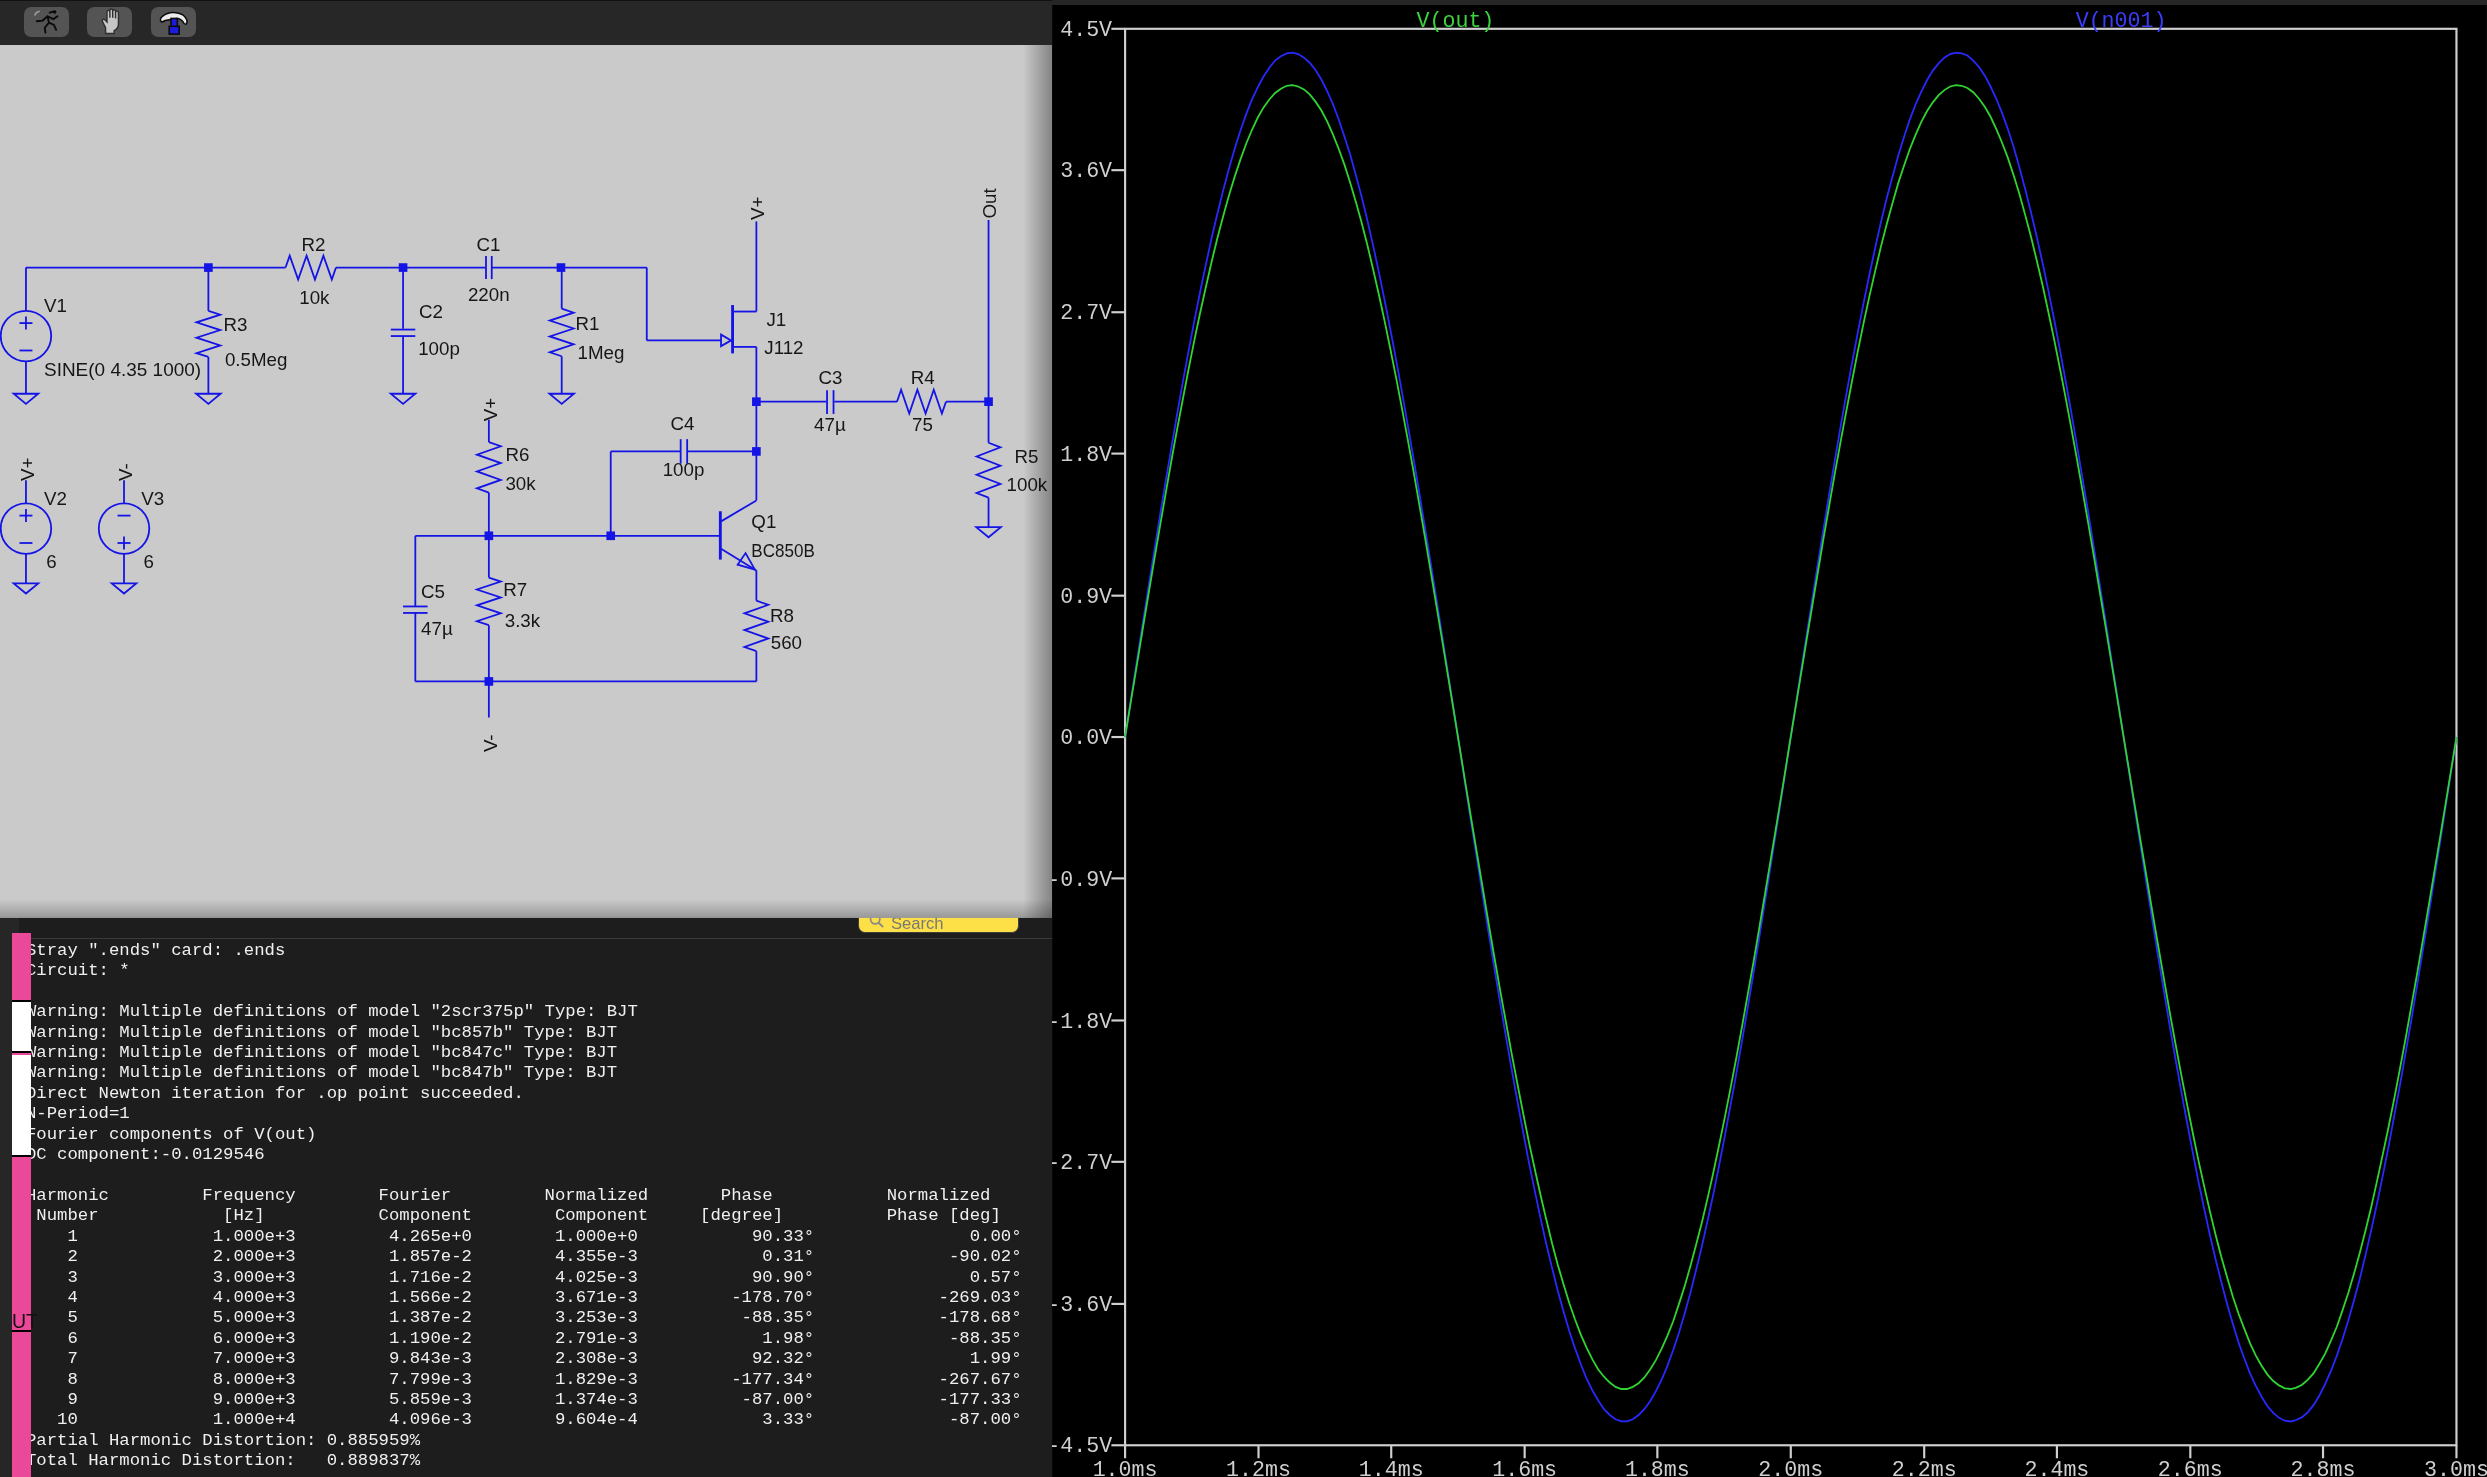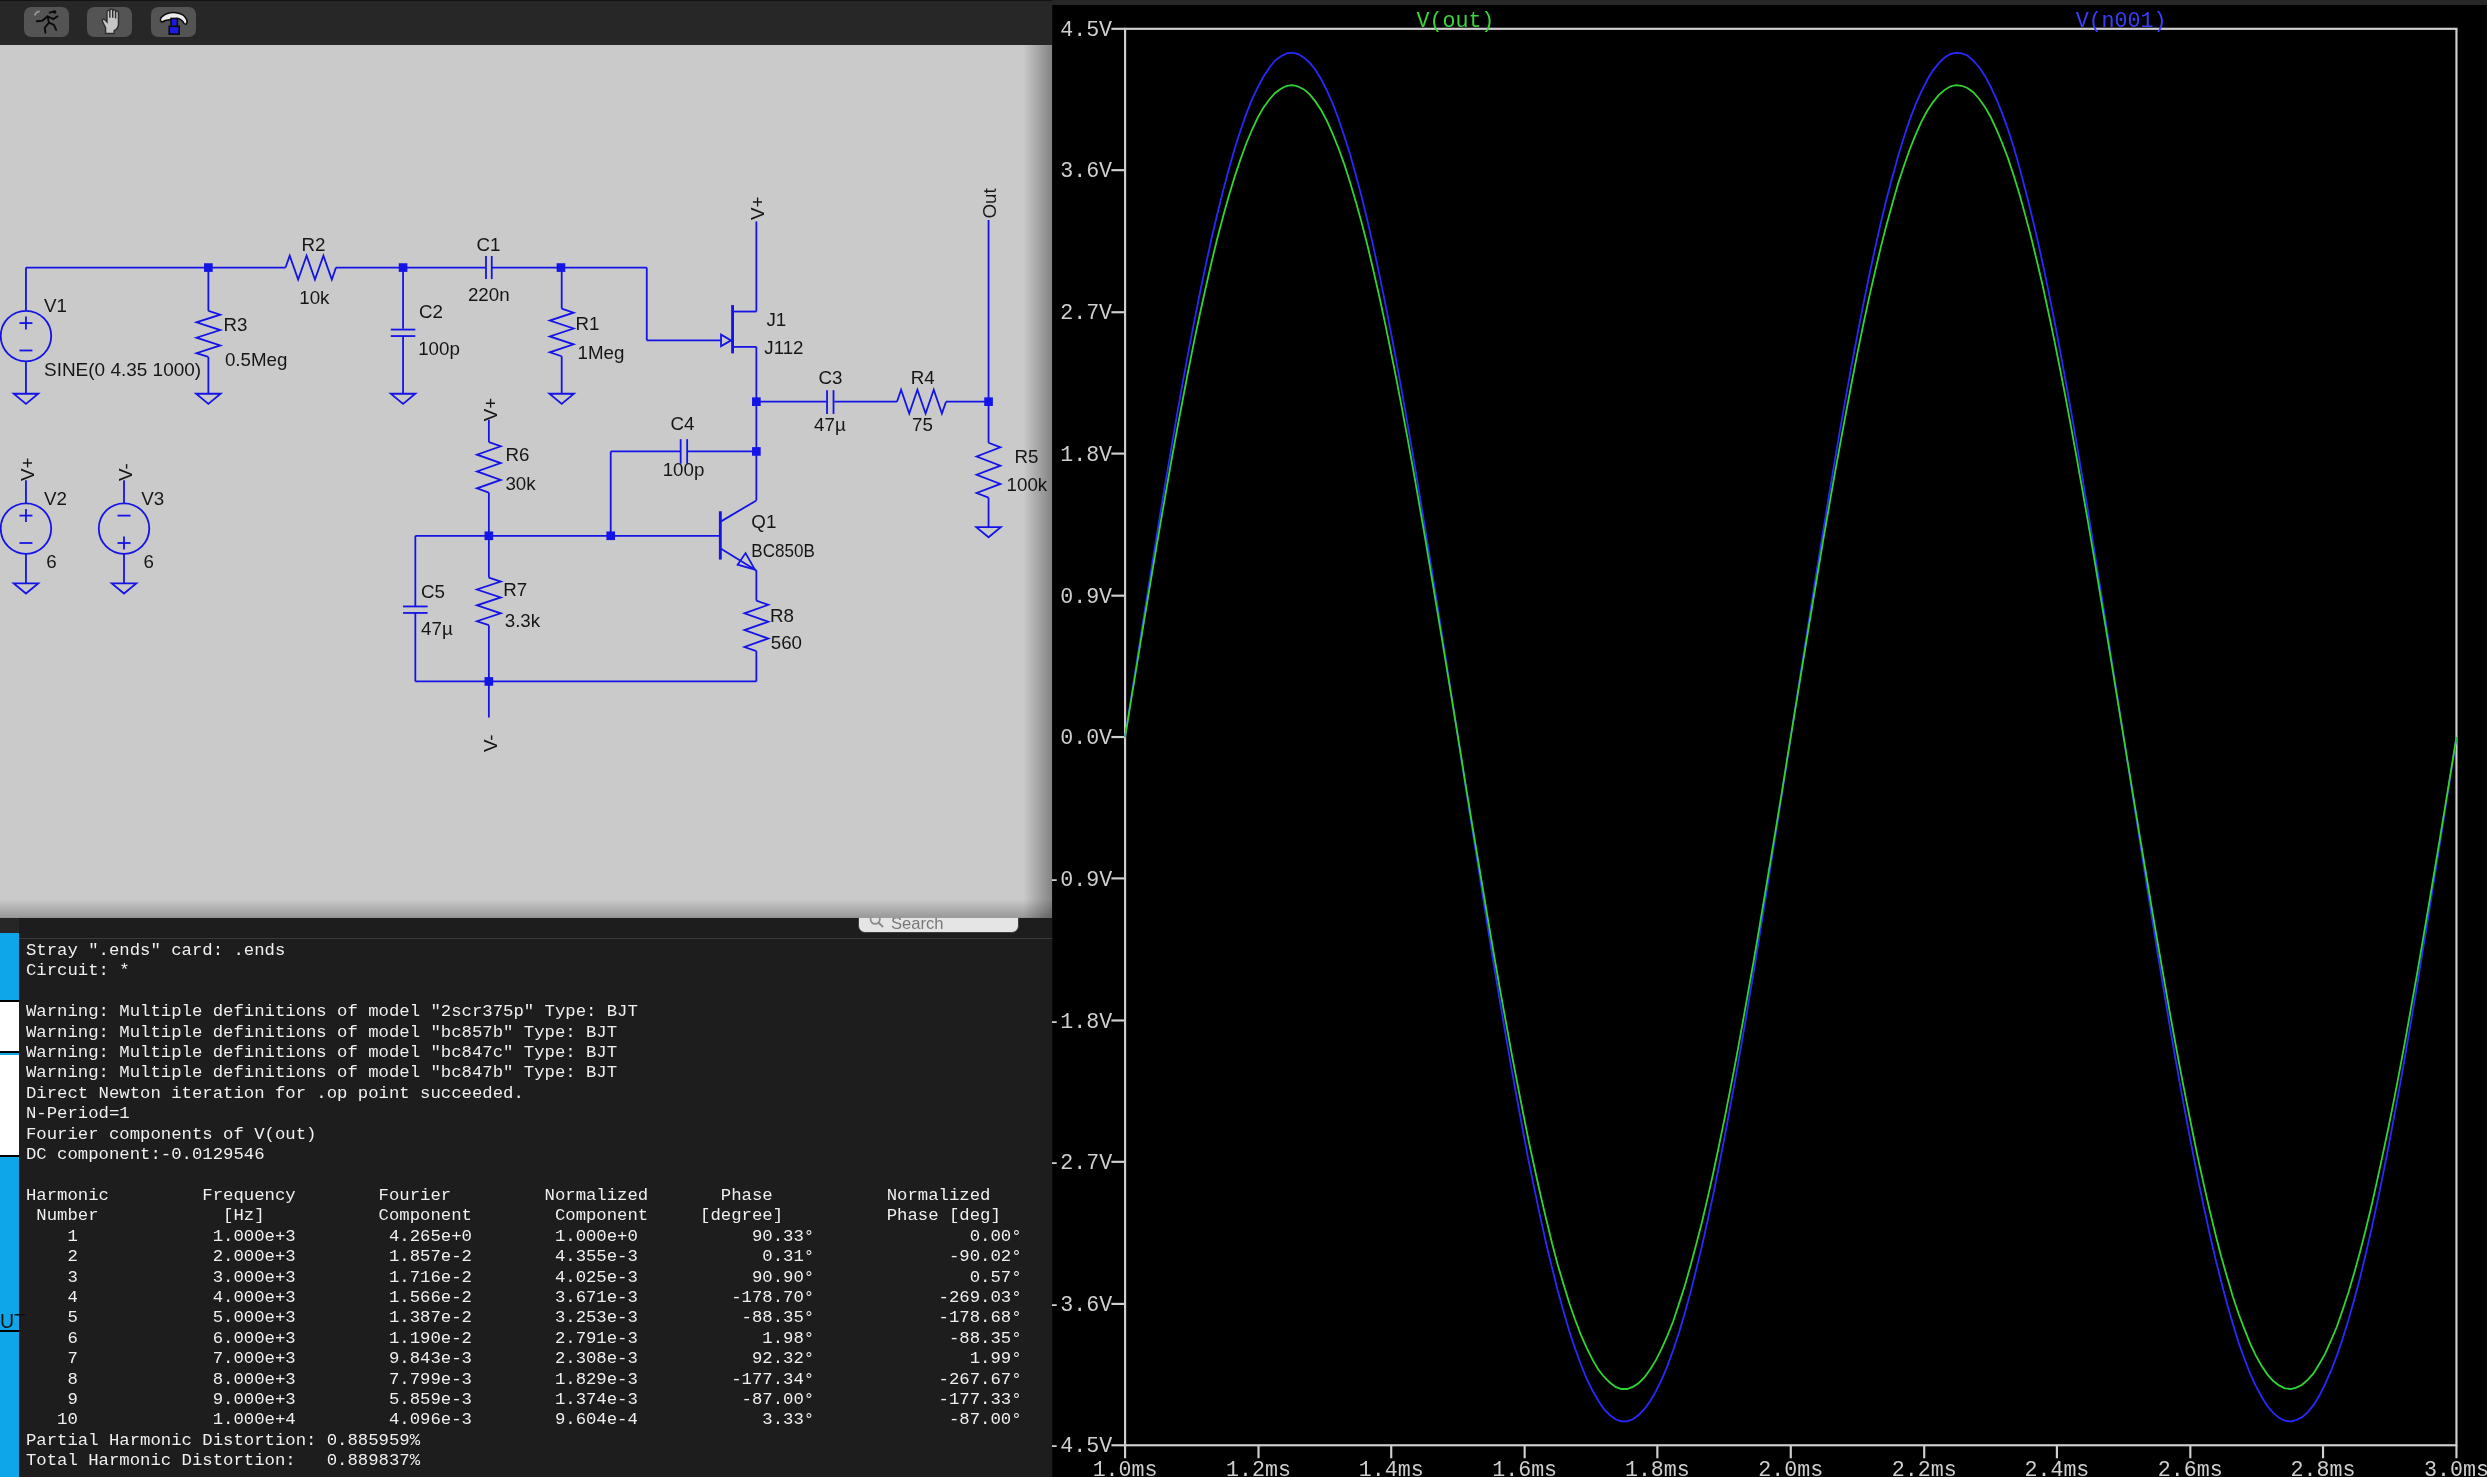--- a/index.html
+++ b/index.html
@@ -1,22 +1,22 @@
 <!DOCTYPE html>
 <html style="font-size:11.5px"><head><meta charset="utf-8">
 <style>
 *{margin:0;padding:0;box-sizing:border-box}
 html,body{width:2487px;height:1477px;background:#262626;overflow:hidden;font-family:"Liberation Sans",sans-serif}
 .abs{position:absolute}
 #toolbar{left:0;top:0;width:1052px;height:45px;background:#272727;border-top:1.4px solid #111}
 .tbtn{position:absolute;top:5.8px;width:45px;height:30px;background:#545454;border-radius:7.2px}
 #console{left:19px;top:910px;width:1034px;height:567px;background:#1d1d1d}
-#searchf{left:858px;top:905px;width:161px;height:28px;background:#e5e5e5;border:1.4px solid #3e3e3e;border-radius:7.2px;color:#787878;font-size:16.6px}
+#searchf{left:858px;top:905px;width:161px;height:28px;background:#fde047;border:1.4px solid #3e3e3e;border-radius:7.2px;color:#787878;font-size:16.6px}
 #sep{left:19px;top:938px;width:1034px;height:1.4px;background:#3a3a3a}
-#ltstrip{left:0;top:933px;width:19px;height:545px;background:#0ea5e9}
+#ltstrip{left:12px;top:933px;width:19px;height:545px;background:#ec4899}
 pre{font-family:"Liberation Mono",monospace;font-size:17.3px;line-height:20.4px;color:#f0f0f0}
 #wsvg text{font-family:"Liberation Mono",monospace;font-size:30px;fill:#cfcfcf}
 #ssvg text{font-size:26px;fill:#161616}
 </style></head><body>
 <div class="abs" id="console"></div>
 <div class="abs" id="searchf">
     <svg style="position:absolute;left:8.7px;top:5.8px" width="17.3" height="17.3" viewBox="0 0 24 24">
       <circle cx="10" cy="10" r="6.5" fill="none" stroke="#8a8a8a" stroke-width="2.4"></circle>
       <line x1="14.8" y1="14.8" x2="21" y2="21" stroke="#8a8a8a" stroke-width="2.8"></line>
     </svg>

